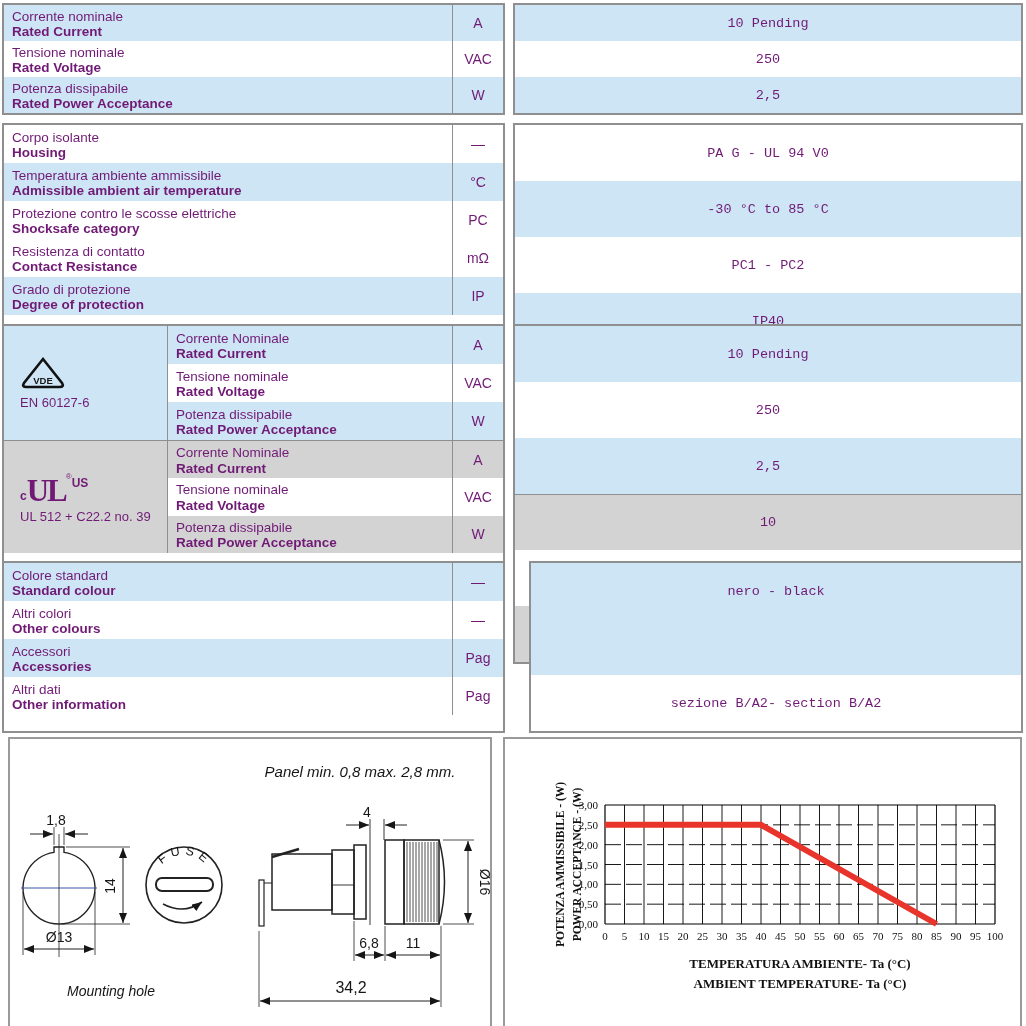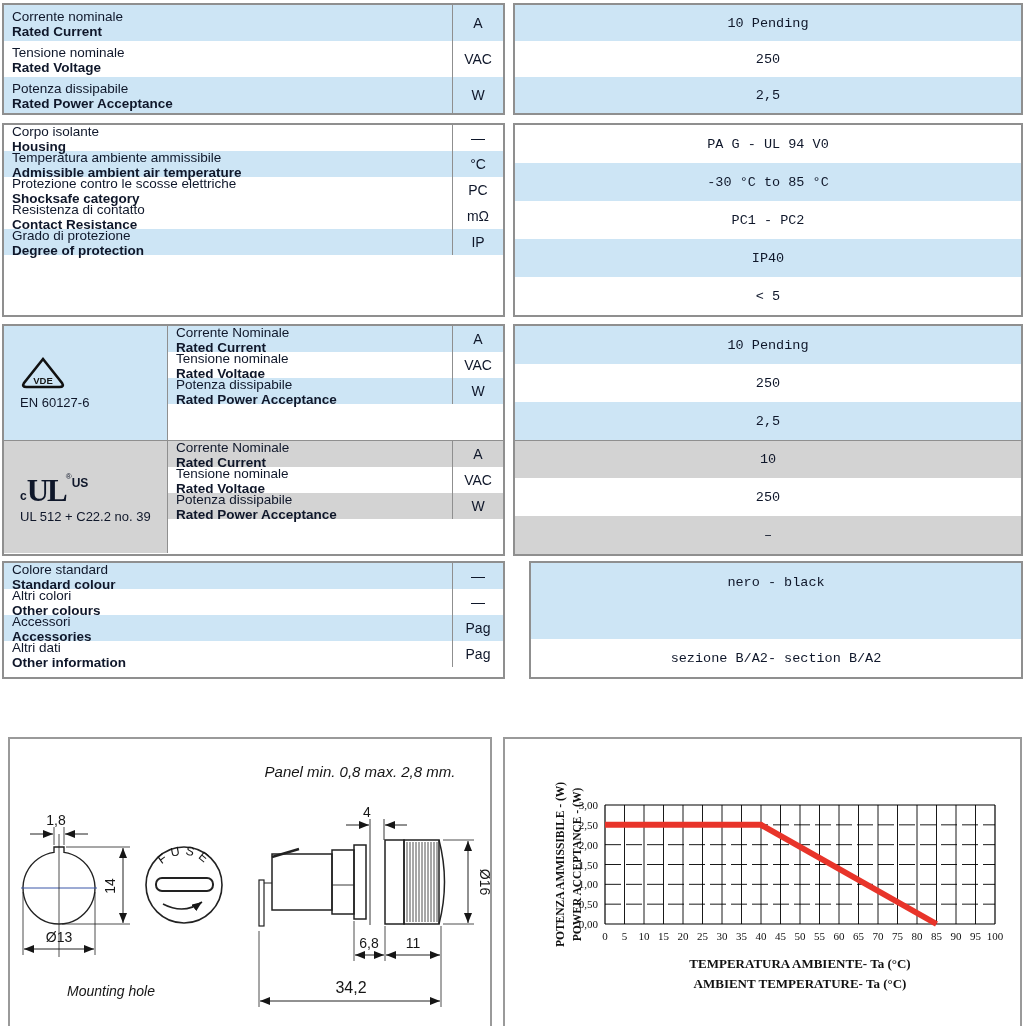--- a/index.html
+++ b/index.html
@@ -1,30 +1,30 @@
 <!DOCTYPE html>
 <html><head>
 <meta charset="utf-8">
 <style>
   html,body{margin:0;padding:0;background:#fff;}
   .page{position:relative;width:1026px;height:1026px;background:#fff;overflow:hidden;
-        font-family:"Liberation Sans",sans-serif;color:#0f172a;}
+        font-family:"Liberation Sans",sans-serif;color:#701a75;}
   .tbl{position:absolute;left:2px;width:1021px;display:flex;gap:8px;}
   .lbox{width:503px;border:2px solid #8f8f8f;box-sizing:border-box;background:#fff;}
   .rbox{flex:1;border:2px solid #8f8f8f;box-sizing:border-box;background:#fff;font-family:Liberation Mono, monospace;}
-  .trow{display:flex;height:26px;}
+  .trow{display:flex;height:38px;}
   .t1 .trow{height:36px;}
   .bgb{background:#cde5f5;}
   .bgg{background:#d3d3d3;}
   .bgw{background:#ffffff;border-radius:13px;}
   .lbl{flex:1;padding:2px 4px 0 8px;display:flex;flex-direction:column;justify-content:center;}
   .it{font-size:13.5px;line-height:15.5px;}
   .en{font-size:13.5px;line-height:15.5px;font-weight:bold;}
   .unit{width:51px;border-left:1px solid #8f8f8f;display:flex;align-items:center;justify-content:center;font-size:14px;box-sizing:border-box;}
-  .vrow{height:38px;display:flex;align-items:center;justify-content:center;font-size:13.5px;}
+  .vrow{height:56px;display:flex;align-items:center;justify-content:center;font-size:13.5px;}
   .t1 .vrow{height:36px;}
   .grp{display:flex;height:114px;}
   .grp.second{height:112px;border-top:1px solid #8f8f8f;}
   .rbox .vsep{border-top:1px solid #8f8f8f;box-sizing:border-box;}
   .logocell{width:164px;border-right:1px solid #8f8f8f;box-sizing:border-box;
             display:flex;flex-direction:column;justify-content:center;padding-left:16px;}
   .grows{flex:1;display:flex;flex-direction:column;}
   .std{font-size:13px;margin-top:5px;}
   .ulmark{display:flex;align-items:flex-end;height:34px;}
   .ulc{font-size:12px;font-weight:bold;line-height:12px;margin-bottom:2px;}

